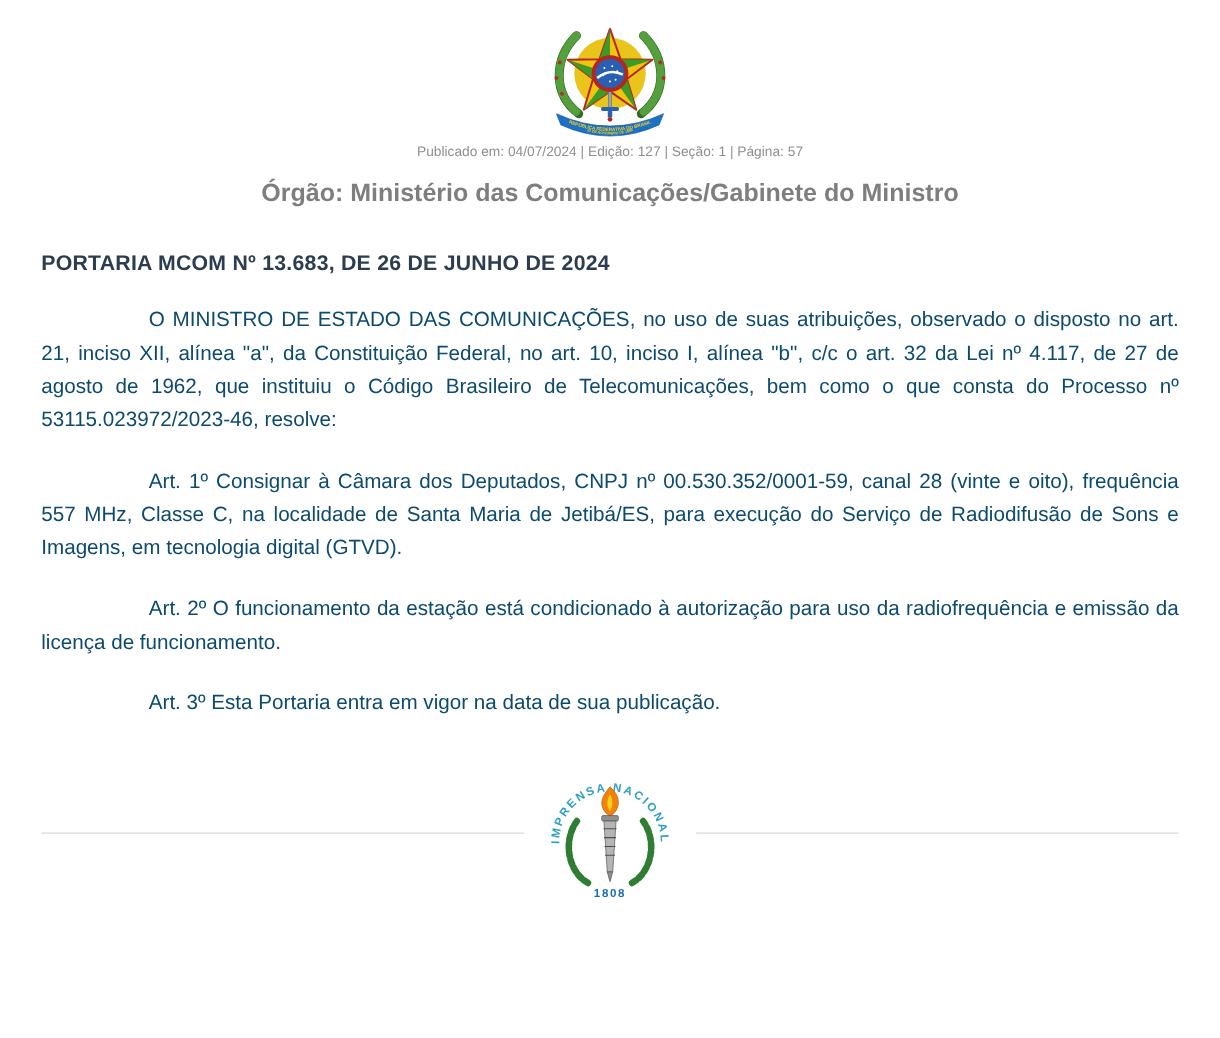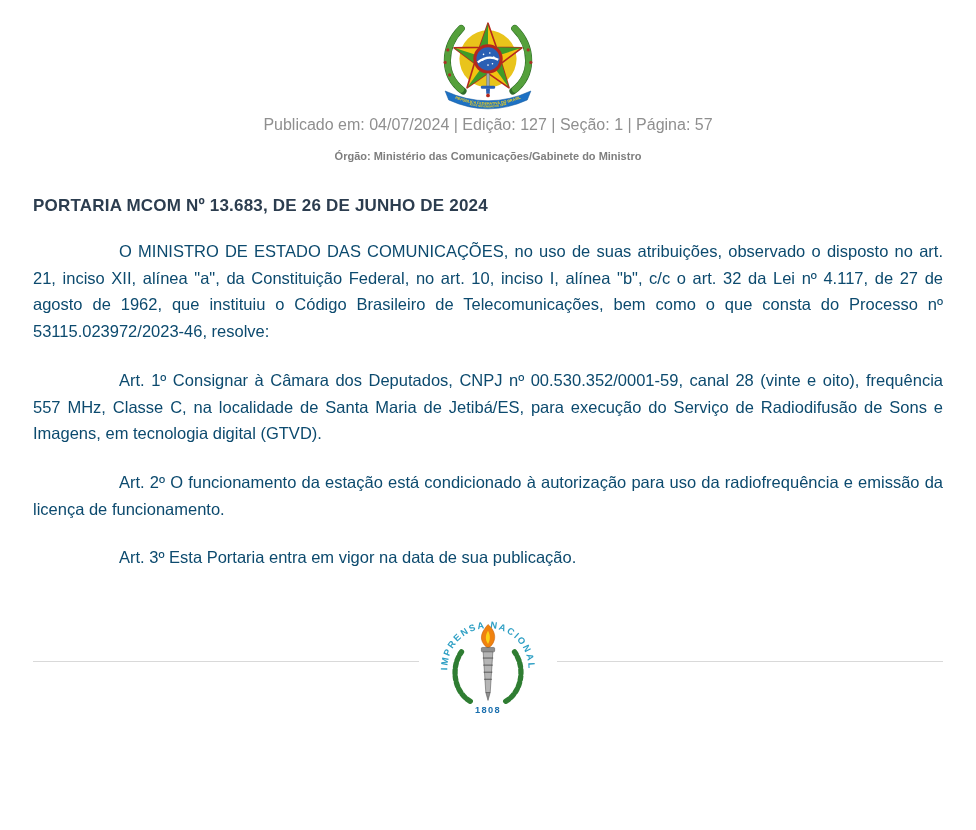--- a/index.html
+++ b/index.html
@@ -8,22 +8,22 @@
     font-family:"Liberation Sans","DejaVu Sans",sans-serif;
     color:#3c4a56; overflow:hidden; position:relative;
   }
   .header { text-align:center; padding-top:16px; }
   .arms { display:block; margin:0 auto; }
   .masthead {
     font-family:"Liberation Serif","DejaVu Serif",serif;
     font-size:35px; font-weight:700; color:#55565a;
     letter-spacing:1px; margin:12px 0 8px;
   }
-  .meta { font-size:16px; color:#8f8f8f; margin:0 0 6px; }
-  .organ { font-size:11px; color:#7e7e7e; font-weight:700; margin:16px; }
+  .meta { font-size:11px; color:#8f8f8f; margin:0 0 6px; }
+  .organ { font-size:20px; color:#7e7e7e; font-weight:700; margin:16px; }
   .article { padding:0 33px; }
   .article-title {
     font-size:17px; font-weight:700;
     color:#2c3d4f; letter-spacing:0.2px; margin:34px 0 6px;
   }
   .body-par {
     font-size:16.5px; line-height:1.62; text-align:justify;
     text-indent:86px; color:#0c4a6e; margin:22px 0 0;
   }
   .signature {

